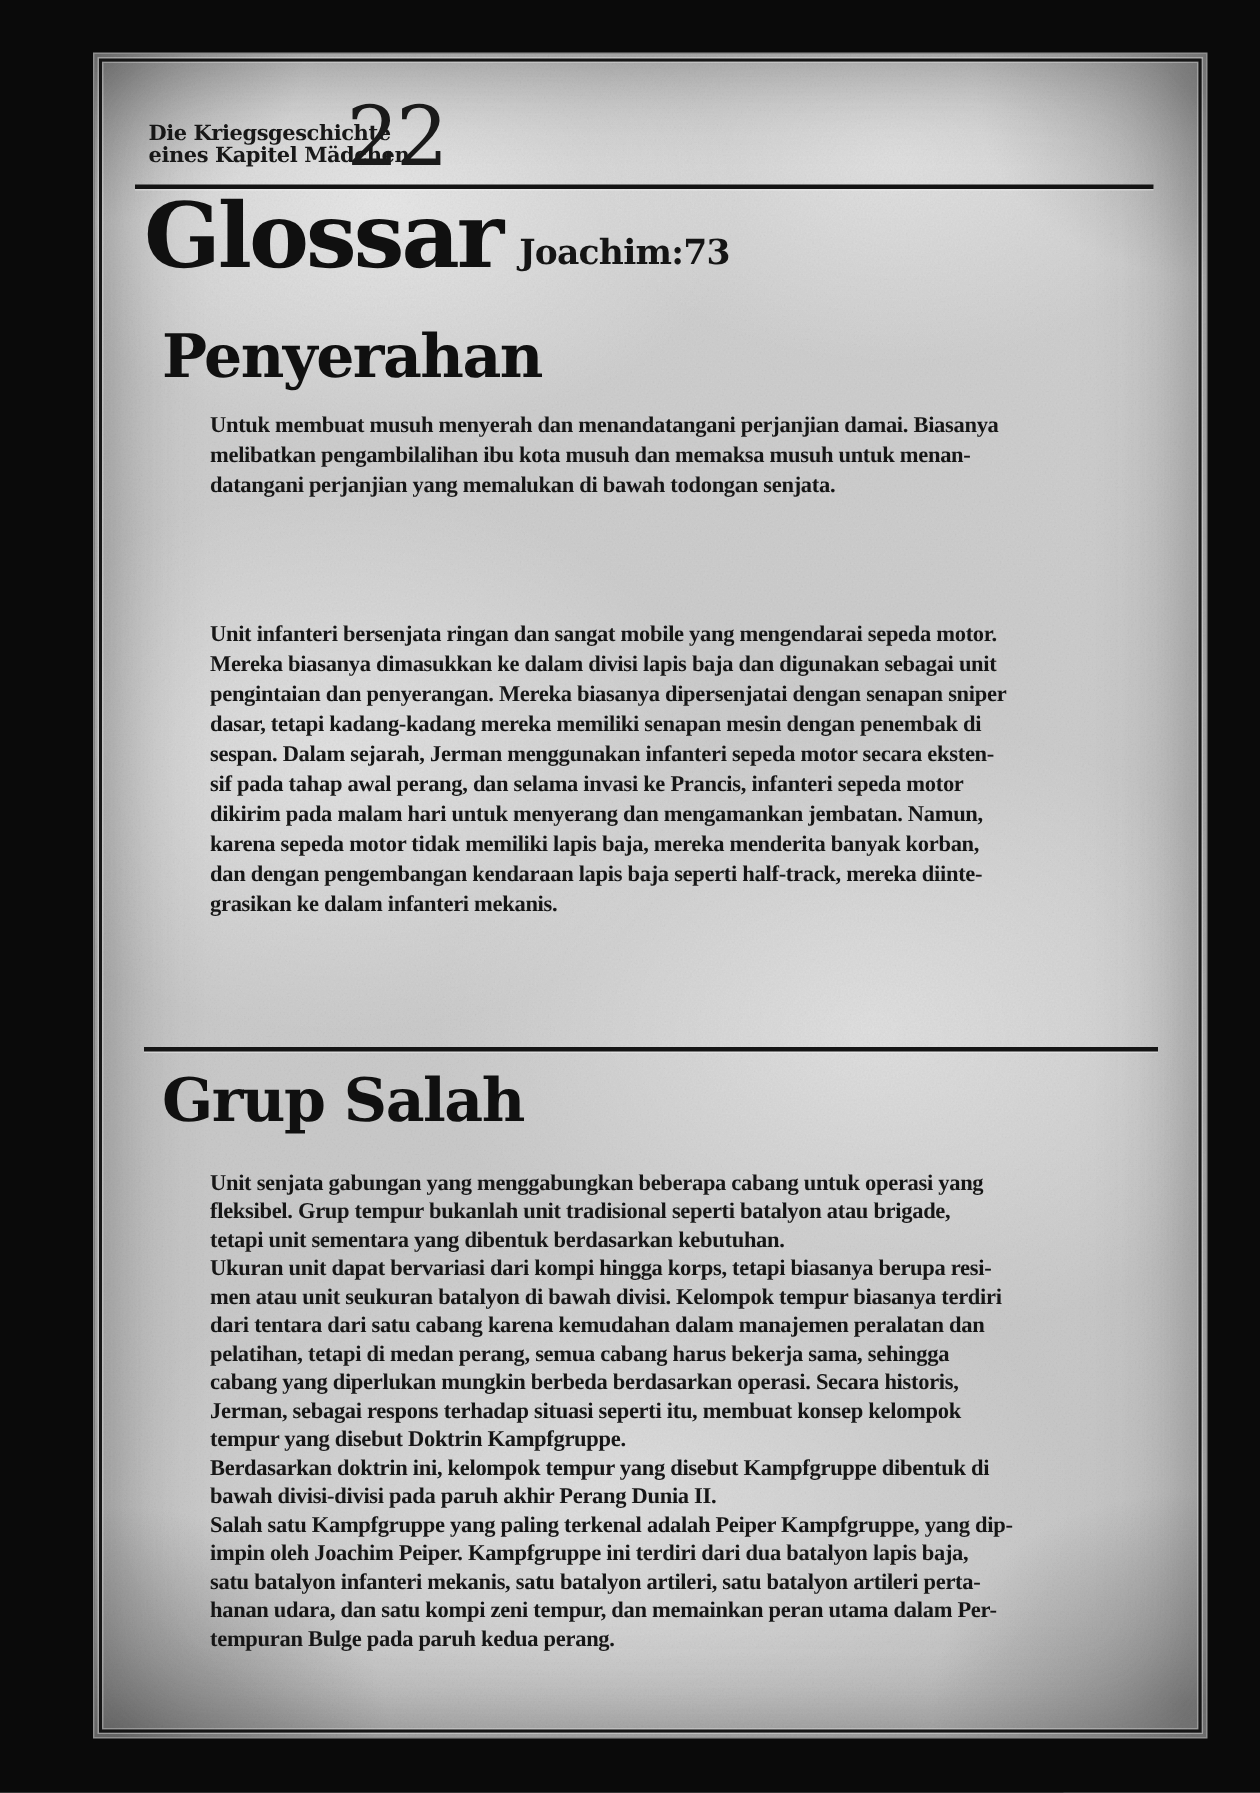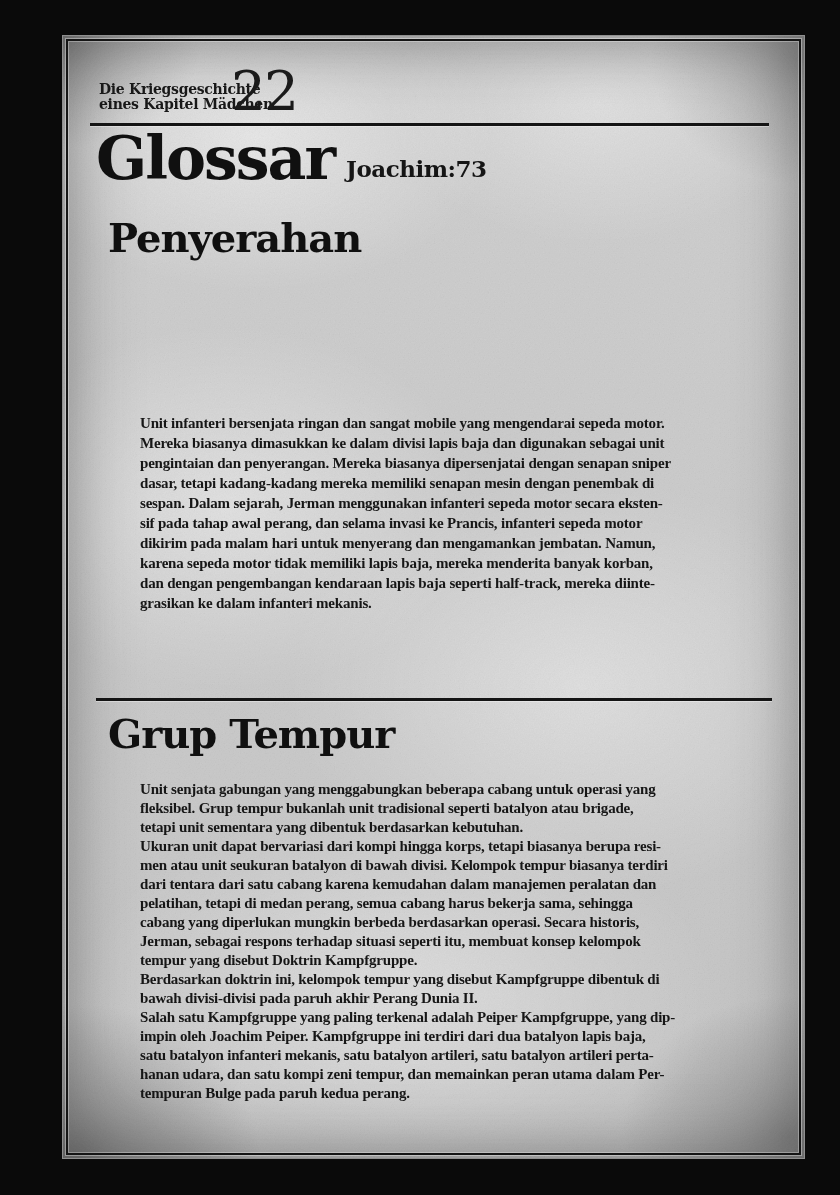--- a/index.html
+++ b/index.html
@@ -115,39 +115,42 @@
 
     <div class="rule rule-top"></div>
 
     <div class="glossar-row">
       <h1 class="fraktur">Glossar</h1>
       <span class="chapter fraktur">Joachim:73</span>
     </div>
 
     <section class="entry entry-1">
       <h2>Penyerahan</h2>
+      <p class="def">Untuk membuat musuh menyerah dan menandatangani perjanjian damai. Biasanya
+melibatkan pengambilalihan ibu kota musuh dan memaksa musuh untuk menan-
+datangani perjanjian yang memalukan di bawah todongan senjata.</p>
     </section>
 
     <section class="entry entry-2">
       <p class="def">Unit infanteri bersenjata ringan dan sangat mobile yang mengendarai sepeda motor.
 Mereka biasanya dimasukkan ke dalam divisi lapis baja dan digunakan sebagai unit
 pengintaian dan penyerangan. Mereka biasanya dipersenjatai dengan senapan sniper
 dasar, tetapi kadang-kadang mereka memiliki senapan mesin dengan penembak di
 sespan. Dalam sejarah, Jerman menggunakan infanteri sepeda motor secara eksten-
 sif pada tahap awal perang, dan selama invasi ke Prancis, infanteri sepeda motor
 dikirim pada malam hari untuk menyerang dan mengamankan jembatan. Namun,
 karena sepeda motor tidak memiliki lapis baja, mereka menderita banyak korban,
 dan dengan pengembangan kendaraan lapis baja seperti half-track, mereka diinte-
 grasikan ke dalam infanteri mekanis.</p>
     </section>
 
     <div class="rule divider"></div>
 
     <section class="entry entry-3">
-      <h2>Grup Tempur</h2>
+      <h2>Grup Salah</h2>
       <p class="def">Unit senjata gabungan yang menggabungkan beberapa cabang untuk operasi yang
 fleksibel. Grup tempur bukanlah unit tradisional seperti batalyon atau brigade,
 tetapi unit sementara yang dibentuk berdasarkan kebutuhan.
 Ukuran unit dapat bervariasi dari kompi hingga korps, tetapi biasanya berupa resi-
 men atau unit seukuran batalyon di bawah divisi. Kelompok tempur biasanya terdiri
 dari tentara dari satu cabang karena kemudahan dalam manajemen peralatan dan
 pelatihan, tetapi di medan perang, semua cabang harus bekerja sama, sehingga
 cabang yang diperlukan mungkin berbeda berdasarkan operasi. Secara historis,
 Jerman, sebagai respons terhadap situasi seperti itu, membuat konsep kelompok
 tempur yang disebut Doktrin Kampfgruppe.

